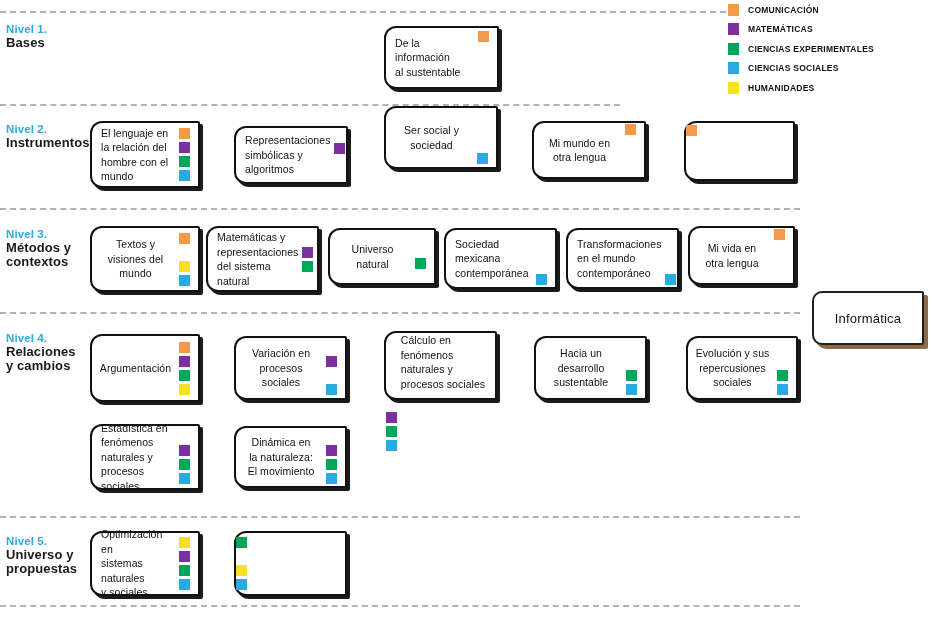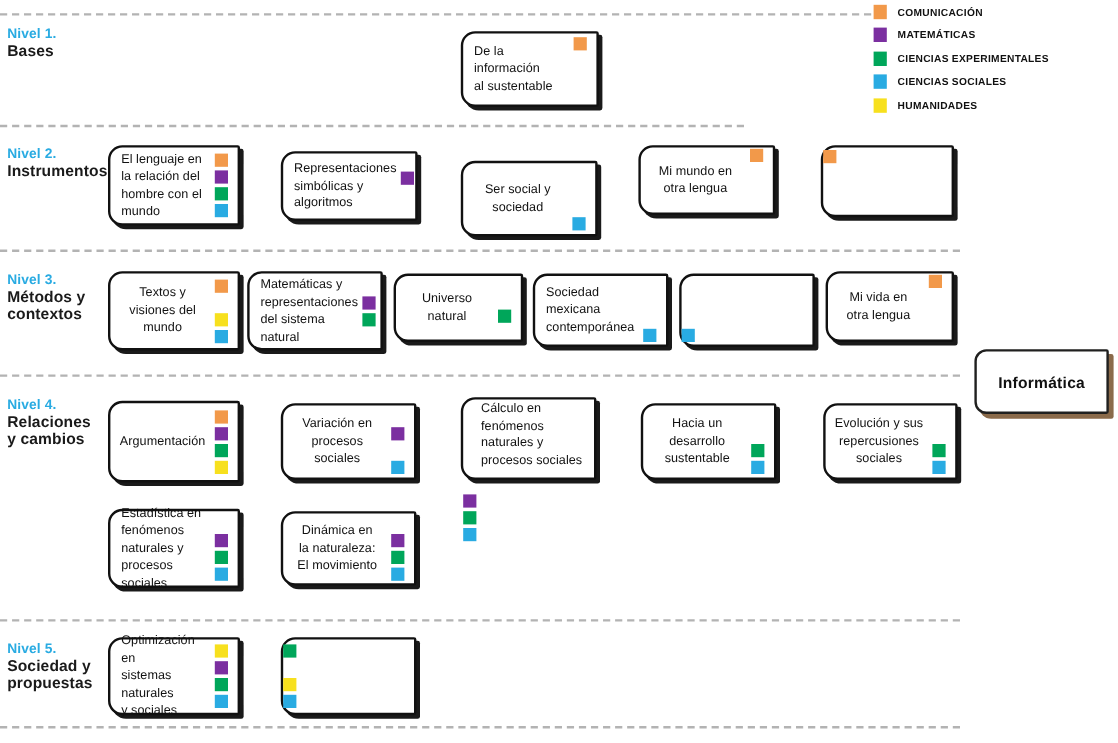--- a/index.html
+++ b/index.html
@@ -92,21 +92,21 @@
   #informatica{
     position:absolute;
     box-sizing:border-box;
     background:#ffffff;
     border:2px solid #20201f;
     border-radius:10px 2px 2px 10px;
     box-shadow:4px 4px 0 0 #8a6a4a;
     display:flex;align-items:center;justify-content:center;
   }
   #informatica .txt{
-    font-size:13px;font-weight:bold;color:#111111;letter-spacing:.2px;
+    font-size:13px;font-weight:normal;color:#111111;letter-spacing:.2px;
   }
 </style>
 </head>
 <body>
 
 <div id="canvas">
 
   <div class="sep" style="left:0px;  top:11px;  width:726px;"></div>
   <div class="sep" style="left:0px;  top:104px; width:620px;"></div>
   <div class="sep" style="left:0px;  top:208px; width:800px;"></div>
@@ -127,21 +127,21 @@
     <div class="nm">Métodos y</div>
     <div class="nm">contextos</div>
   </div>
   <div class="lvl" style="left:6px;top:331px;">
     <div class="num">Nivel 4.</div>
     <div class="nm">Relaciones</div>
     <div class="nm">y cambios</div>
   </div>
   <div class="lvl" style="left:6px;top:534px;">
     <div class="num">Nivel 5.</div>
-    <div class="nm">Sociedad y</div>
+    <div class="nm">Universo y</div>
     <div class="nm">propuestas</div>
   </div>
 
   <div class="card" style="left:384px;top:26px;width:115px;height:63px;">
       <div class="txt">
         <div>De la información</div>
         <div>al sustentable</div>
       </div>
       <div class="swatches">
         <span class="slot" style="background: rgb(242, 153, 74);"></span>
@@ -171,21 +171,21 @@
         <div>simbólicas y</div>
         <div>algoritmos</div>
       </div>
       <div class="swatches">
         <span class="slot empty"></span>
         <span class="slot" style="background: rgb(123, 47, 160);"></span>
         <span class="slot empty"></span>
         <span class="slot empty"></span>
       </div>
     </div>
-  <div class="card" style="left:384px;top:134px;width:114px;height:63px;">
+  <div class="card" style="left:384px;top:106px;width:114px;height:63px;">
       <div class="txt ctr">
         <div>Ser social y</div>
         <div>sociedad</div>
       </div>
       <div class="swatches">
         <span class="slot empty"></span>
         <span class="slot empty"></span>
         <span class="slot empty"></span>
         <span class="slot" style="background: rgb(41, 171, 226);"></span>
       </div>
@@ -256,20 +256,25 @@
         <div>contemporánea</div>
       </div>
       <div class="swatches">
         <span class="slot empty"></span>
         <span class="slot empty"></span>
         <span class="slot empty"></span>
         <span class="slot" style="background: rgb(41, 171, 226);"></span>
       </div>
     </div>
   <div class="card" style="left:566px;top:228px;width:113px;height:61px;">
+      <div class="txt">
+        <div>Transformaciones</div>
+        <div>en el mundo</div>
+        <div>contemporáneo</div>
+      </div>
       <div class="swatches">
         <span class="slot empty"></span>
         <span class="slot empty"></span>
         <span class="slot empty"></span>
         <span class="slot" style="background: rgb(41, 171, 226);"></span>
       </div>
     </div>
   <div class="card" style="left:688px;top:226px;width:107px;height:59px;">
       <div class="txt ctr">
         <div>Mi vida en</div>

